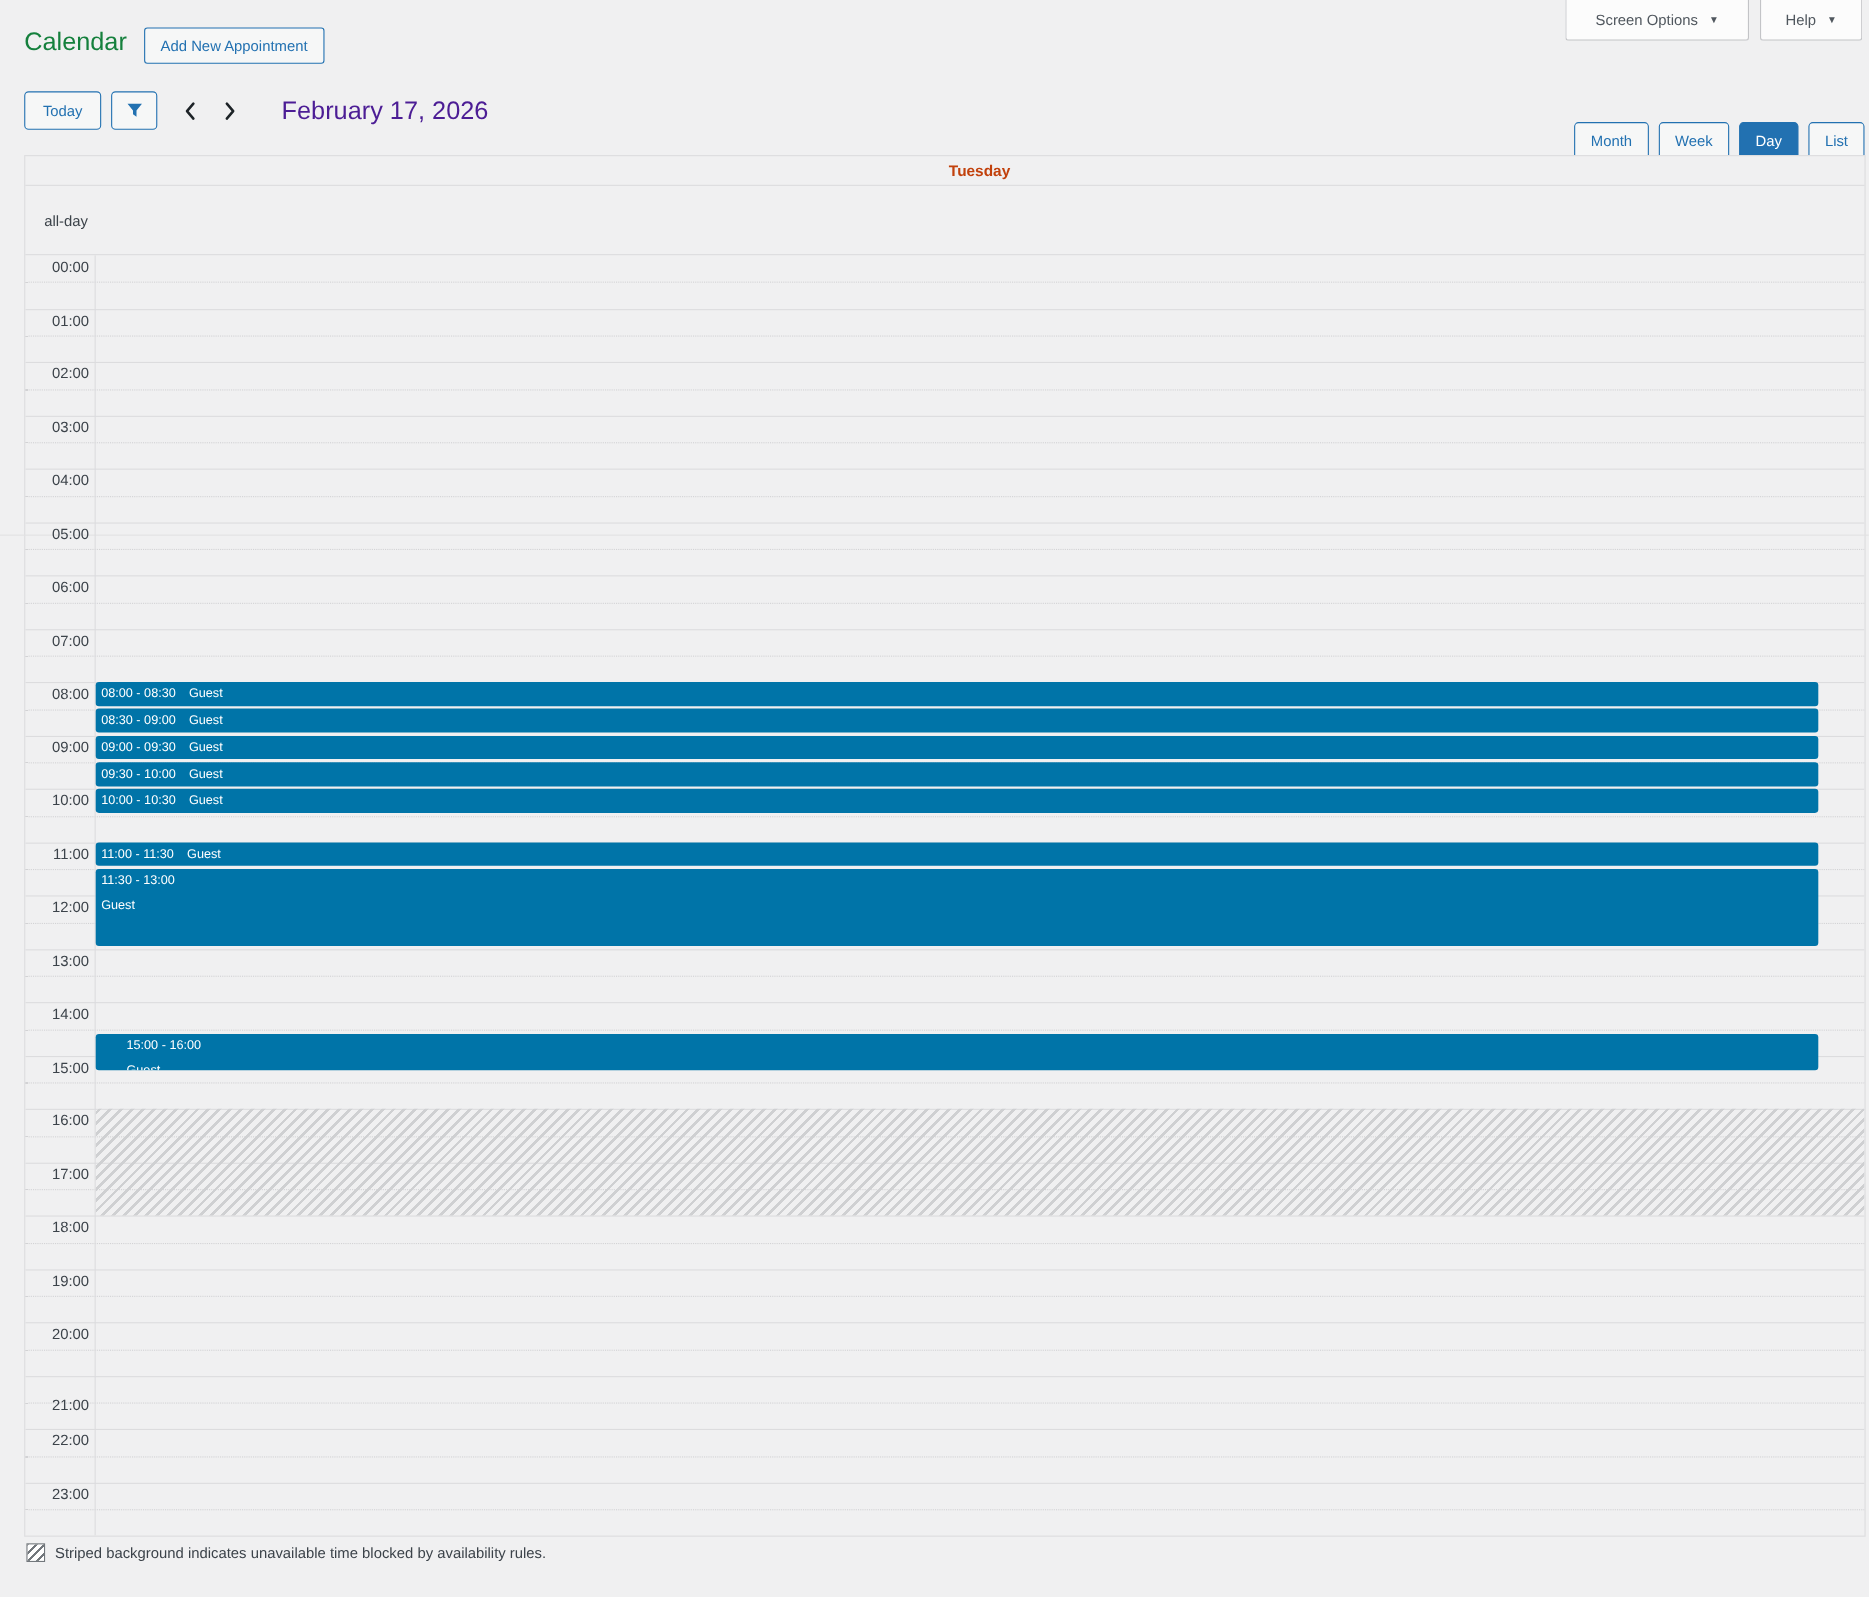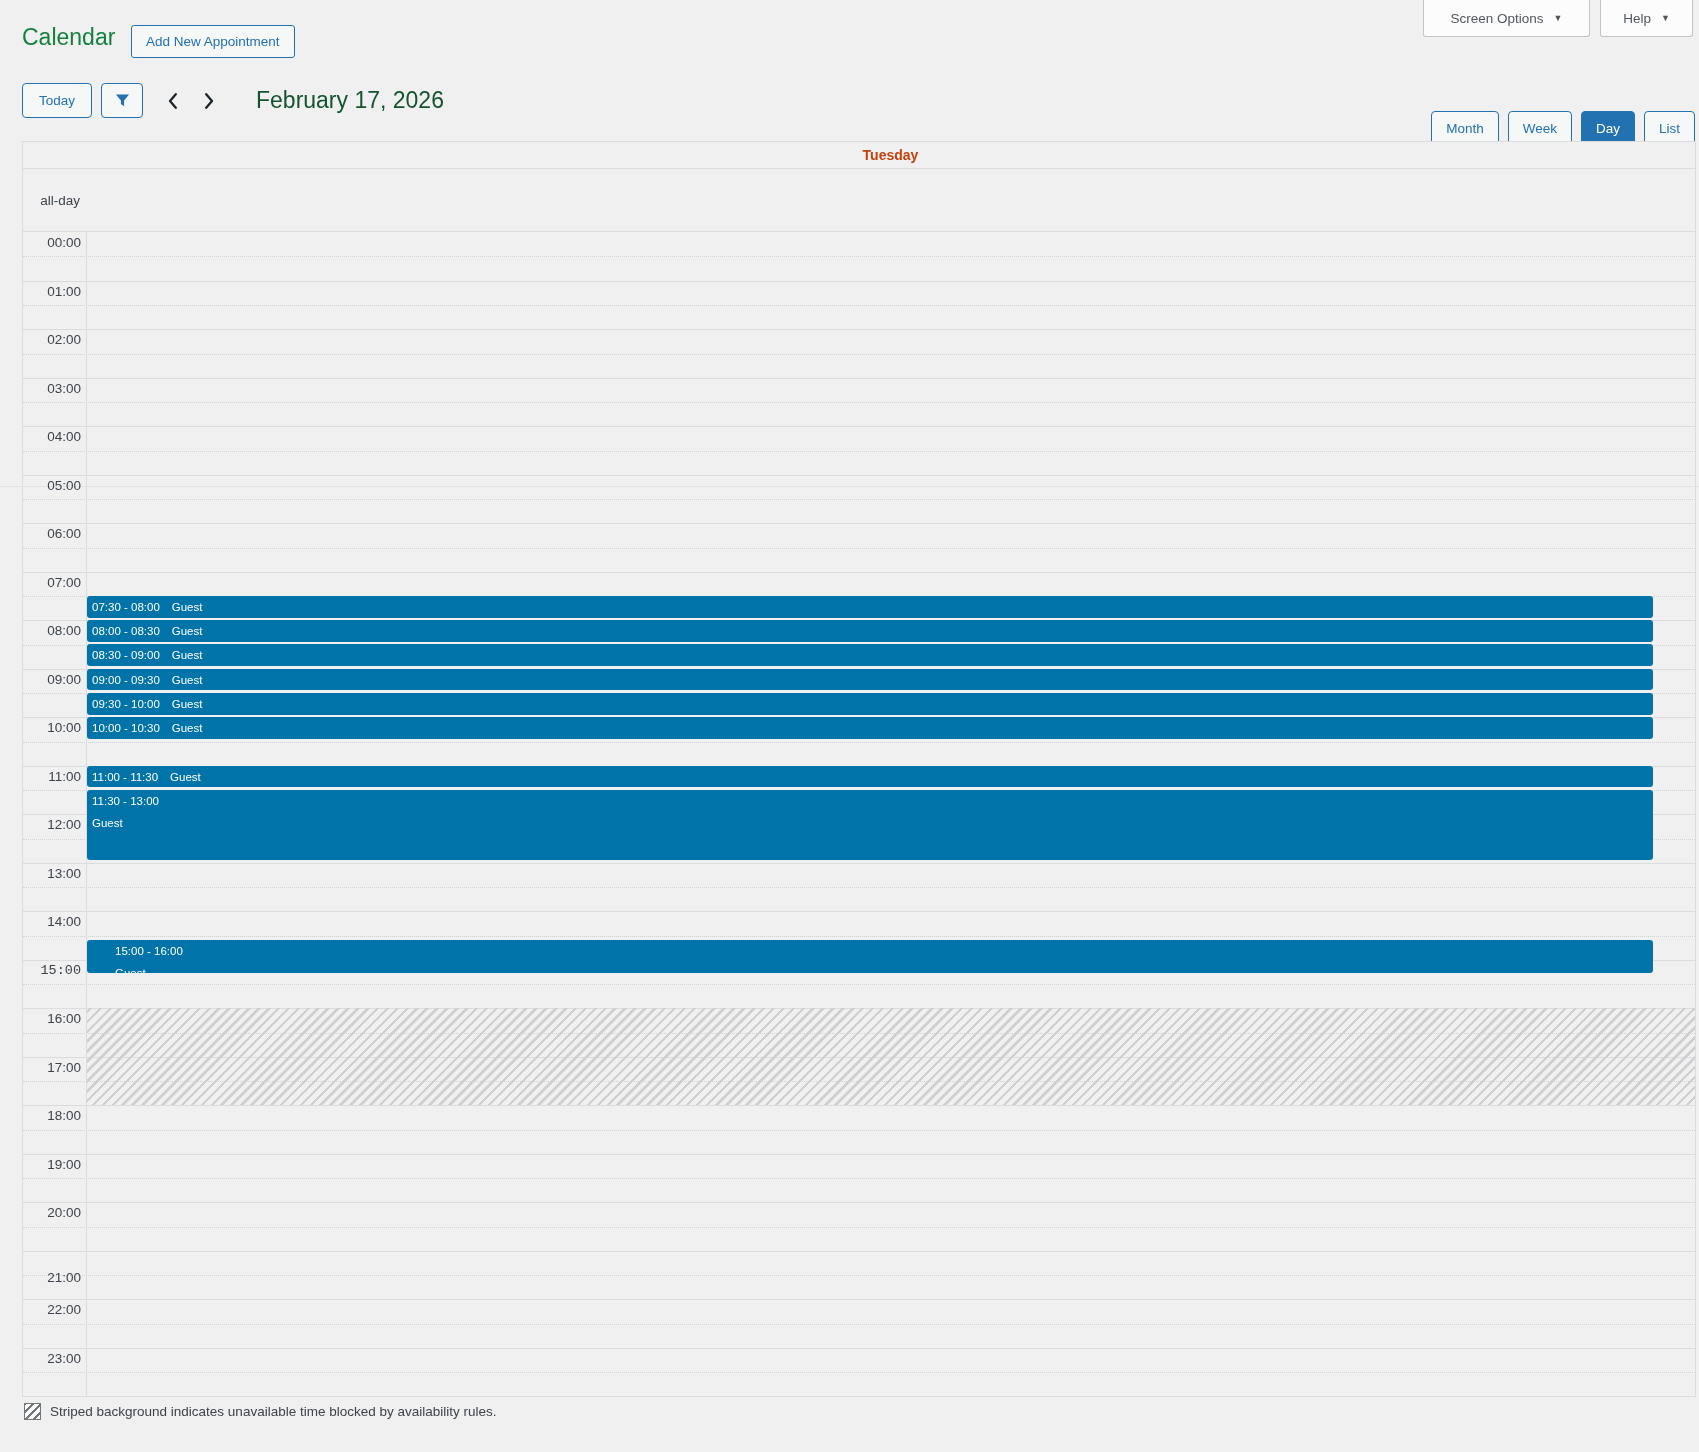--- a/index.html
+++ b/index.html
@@ -44,21 +44,21 @@
   .nav-arrow {
     position: absolute; top: 83px; height: 35px; width: 24px;
     display: flex; align-items: center; justify-content: center;
     background: none; border: none; cursor: pointer;
   }
   #prev-btn { left: 160px; }
   #next-btn { left: 197px; }
   #date-title {
     position: absolute; left: 256px; top: 83px; height: 35px;
     display: flex; align-items: center;
-    font-size: 23px; font-weight: 400; color: #14532d;
+    font-size: 23px; font-weight: 400; color: #4c1d95;
   }
   #view-switcher {
     position: absolute; top: 83px; right: 4px;
     display: flex; gap: 9px; margin-top: 28px;
   }
   #view-switcher .btn { height: 35px; padding: 0 14px; border-radius: 4px; }
   #view-switcher .btn.active { background: #2271b1; color: #fff; border-color: #2271b1; }
 
   
   #calendar-table {
@@ -243,21 +243,21 @@
         <div class="half-line"></div>
       </div>
       <div class="axis-label" style="top: 633.5px;">13:00</div>
       <div class="slot-row bordered" style="top: 679px; height: 48.5px;">
         <div class="half-line"></div>
       </div>
       <div class="axis-label" style="top: 682px;">14:00</div>
       <div class="slot-row bordered" style="top: 727.5px; height: 48.5px;">
         <div class="half-line"></div>
       </div>
-      <div class="axis-label" style="top: 730.5px; font-family: Liberation Mono, monospace;">15:00</div>
+      <div class="axis-label" style="top: 730.5px;">15:00</div>
       <div class="slot-row bordered" style="top: 776px; height: 48.5px;">
         <div class="half-line"></div>
       </div>
       <div class="axis-label" style="top: 779px;">16:00</div>
       <div class="slot-row bordered" style="top: 824.5px; height: 48.5px;">
         <div class="half-line"></div>
       </div>
       <div class="axis-label" style="top: 827.5px;">17:00</div>
       <div class="slot-row bordered" style="top: 873px; height: 48.5px;">
         <div class="half-line"></div>
@@ -278,21 +278,20 @@
       <div class="slot-row bordered" style="top: 1067px; height: 48.5px;">
         <div class="half-line"></div>
       </div>
       <div class="axis-label" style="top: 1070px;">22:00</div>
       <div class="slot-row bordered" style="top: 1115.5px; height: 48.5px;">
         <div class="half-line"></div>
       </div>
       <div class="axis-label" style="top: 1118.5px;">23:00</div>
       <div class="stripes" style="top: 776px; height: 97px;"></div>
       <div id="events-layer">
-        <div class="event inline" style="top: 363.75px; height: 21.75px;"><span class="ev-time">07:30 - 08:00</span><span class="ev-title">Guest</span></div>
         <div class="event inline" style="top: 388px; height: 21.75px;"><span class="ev-time">08:00 - 08:30</span><span class="ev-title">Guest</span></div>
         <div class="event inline" style="top: 412.25px; height: 21.75px;"><span class="ev-time">08:30 - 09:00</span><span class="ev-title">Guest</span></div>
         <div class="event inline" style="top: 436.5px; height: 21.75px;"><span class="ev-time">09:00 - 09:30</span><span class="ev-title">Guest</span></div>
         <div class="event inline" style="top: 460.75px; height: 21.75px;"><span class="ev-time">09:30 - 10:00</span><span class="ev-title">Guest</span></div>
         <div class="event inline" style="top: 485px; height: 21.75px;"><span class="ev-time">10:00 - 10:30</span><span class="ev-title">Guest</span></div>
         <div class="event inline" style="top: 533.5px; height: 21.75px;"><span class="ev-time">11:00 - 11:30</span><span class="ev-title">Guest</span></div>
         <div class="event stacked" style="top: 557.75px; height: 70.25px;">
           <span class="ev-time">11:30 - 13:00</span>
           <span class="ev-title">Guest</span>
         </div>

